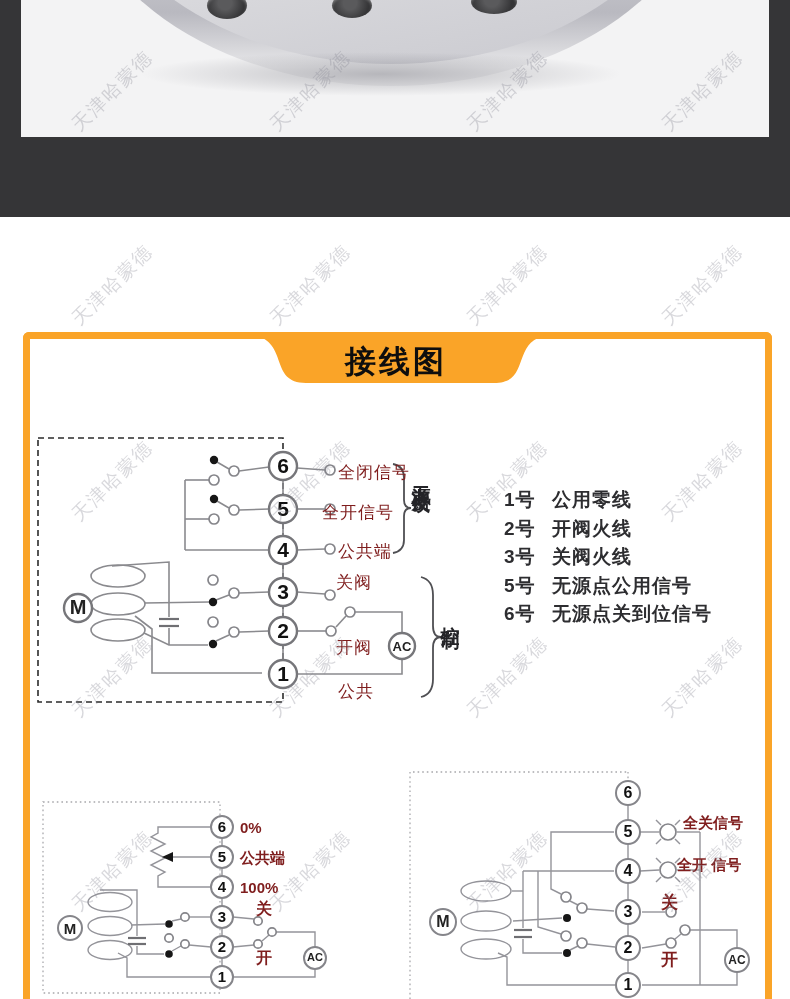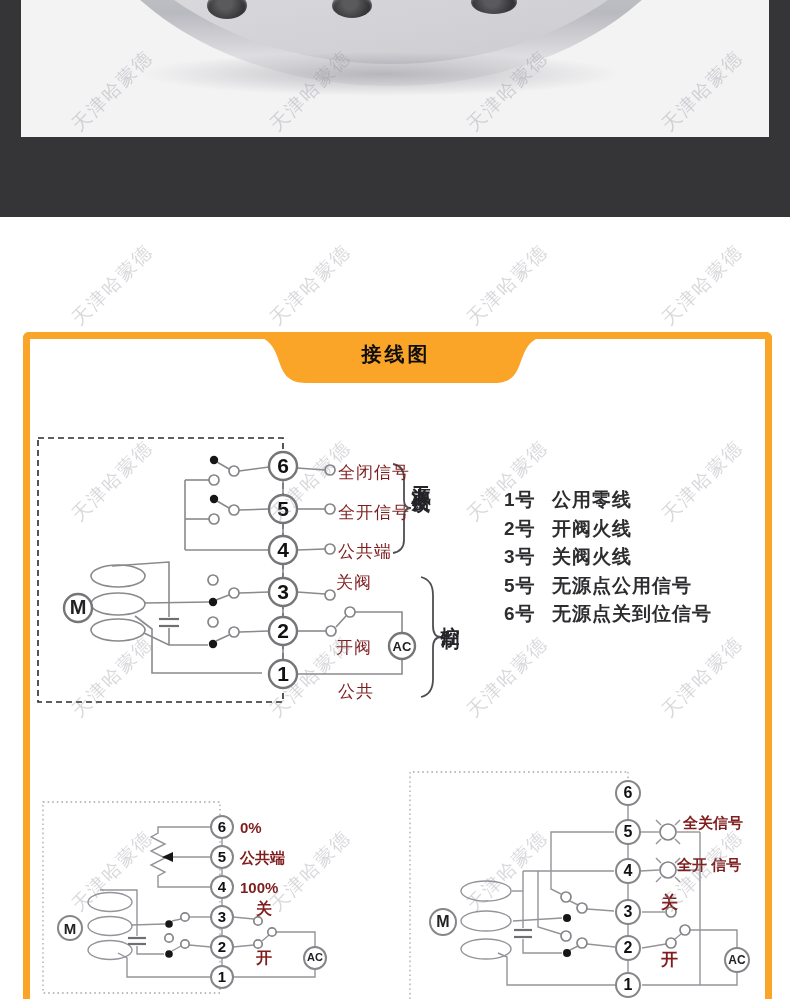--- a/index.html
+++ b/index.html
@@ -39,21 +39,21 @@
   .lbl{position:absolute;color:#7f1d1d;white-space:nowrap;}
   .f15{font-size:15px;}.f16{font-size:16px;}.f17{font-size:17px;letter-spacing:1px;}
   .b{font-weight:bold;}
   .num{position:absolute;width:28px;text-align:center;font-weight:bold;color:#111;font-size:21px;}
   .num-sm{position:absolute;width:22px;text-align:center;font-weight:bold;color:#111;font-size:15px;}
   .num-md{position:absolute;width:22px;text-align:center;font-weight:bold;color:#111;font-size:16px;}
   .mlabel{position:absolute;text-align:center;font-weight:bold;color:#222;}
   .vlabel{position:absolute;writing-mode:vertical-rl;text-orientation:upright;
       font-size:19px;font-weight:bold;color:#242428;letter-spacing:3px;}
   .banner-title{position:absolute;left:330px;top:341px;width:132px;text-align:center;
-      font-size:20px;font-weight:bold;color:#0e0e0e;letter-spacing:3px;}
+      font-size:31px;font-weight:bold;color:#0e0e0e;letter-spacing:3px;}
   .caption{position:absolute;left:280px;top:716px;width:180px;text-align:center;
       font-size:23px;font-weight:bold;color:#28282c;letter-spacing:1px;}
   .legend{position:absolute;left:504px;top:486px;color:#2d2d30;font-weight:bold;font-size:19px;}
   .legend-row{height:28.5px;line-height:28.5px;letter-spacing:1px;}
   .legend-row .n{display:inline-block;width:38px;}
   .legend-row .t{display:inline-block;margin-left:10px;}
   
   #wm-layer{position:absolute;left:0;top:0;width:790px;height:999px;pointer-events:none;z-index:9;}
   .wm{position:absolute;transform:rotate(-45deg);color:rgba(138,138,148,.33);
       font-size:19px;letter-spacing:2px;white-space:nowrap;}
@@ -277,21 +277,21 @@
 
   <div class="num" style="left:269px;top:454px;">6</div>
   <div class="num" style="left:269px;top:497px;">5</div>
   <div class="num" style="left:269px;top:538px;">4</div>
   <div class="num" style="left:269px;top:580px;">3</div>
   <div class="num" style="left:269px;top:619px;">2</div>
   <div class="num" style="left:269px;top:662px;">1</div>
   <div class="mlabel" style="left:64px;top:596px;width:28px;font-size:20px;">M</div>
   <div class="mlabel" style="left:389px;top:639px;width:26px;font-size:13px;">AC</div>
   <div class="lbl f17" style="left:338px;top:461px;">全闭信号</div>
-  <div class="lbl f17" style="left:338px;top:501px;">全开信号</div>
+  <div class="lbl f17" style="left:322px;top:501px;">全开信号</div>
   <div class="lbl f17" style="left:338px;top:540px;">公共端</div>
   <div class="lbl f17" style="left:336px;top:571px;">关阀</div>
   <div class="lbl f17" style="left:336px;top:636px;">开阀</div>
   <div class="lbl f17" style="left:338px;top:680px;">公共</div>
   <div class="vlabel" style="left:408px;top:470px;">无源反馈</div>
   <div class="vlabel" style="left:437px;top:612px;">控制</div>
 
   <div class="legend">
     <div class="legend-row"><span class="n">1号</span><span class="t">公用零线</span></div>
     <div class="legend-row"><span class="n">2号</span><span class="t">开阀火线</span></div>

